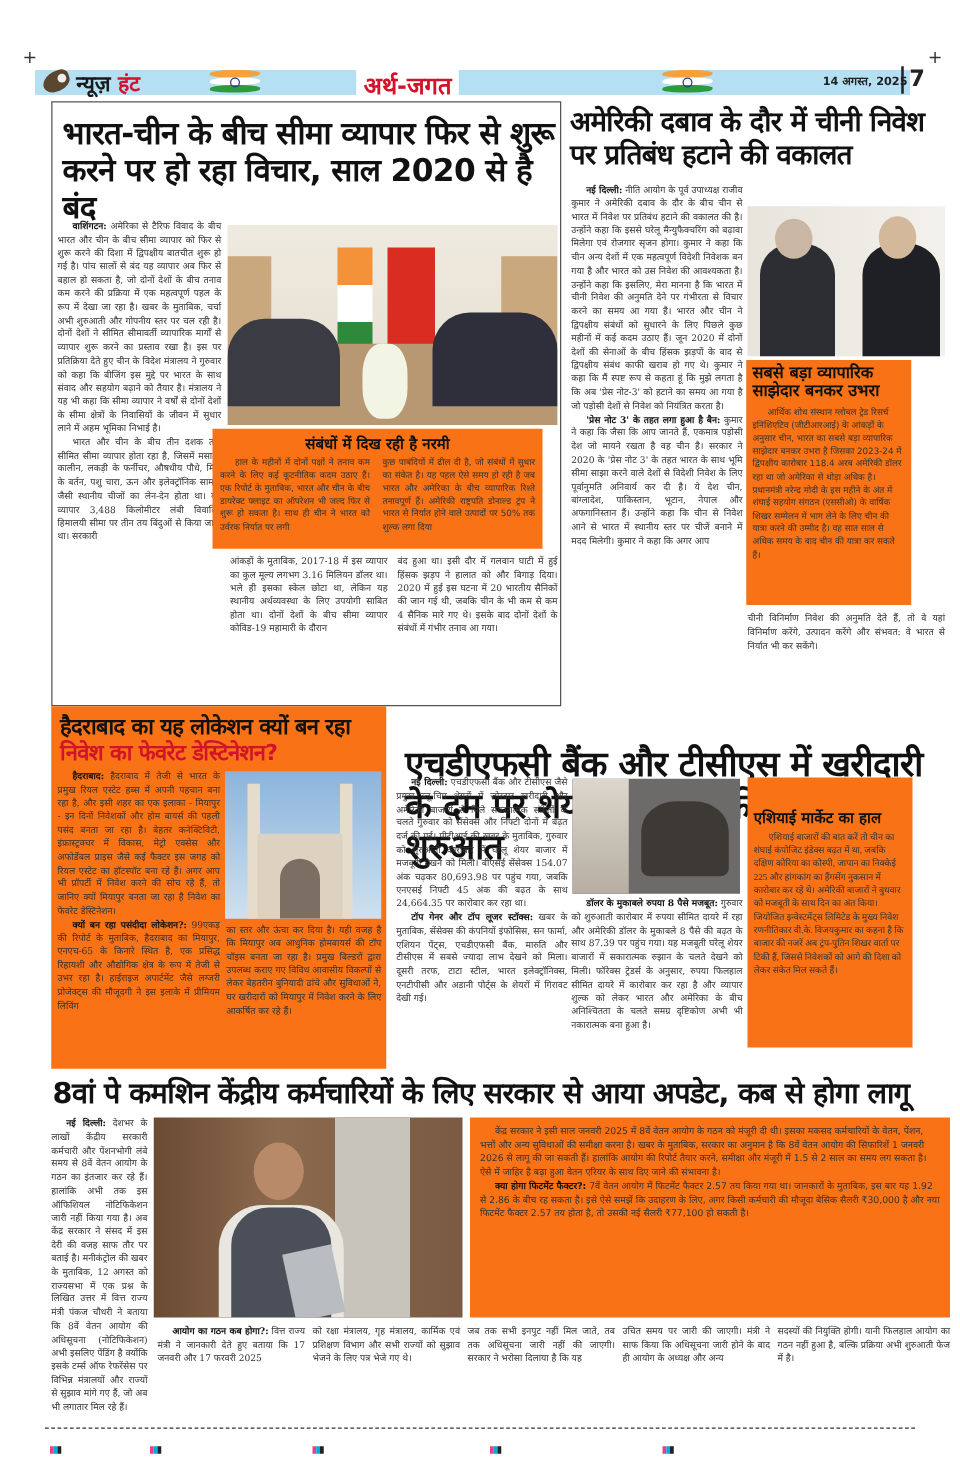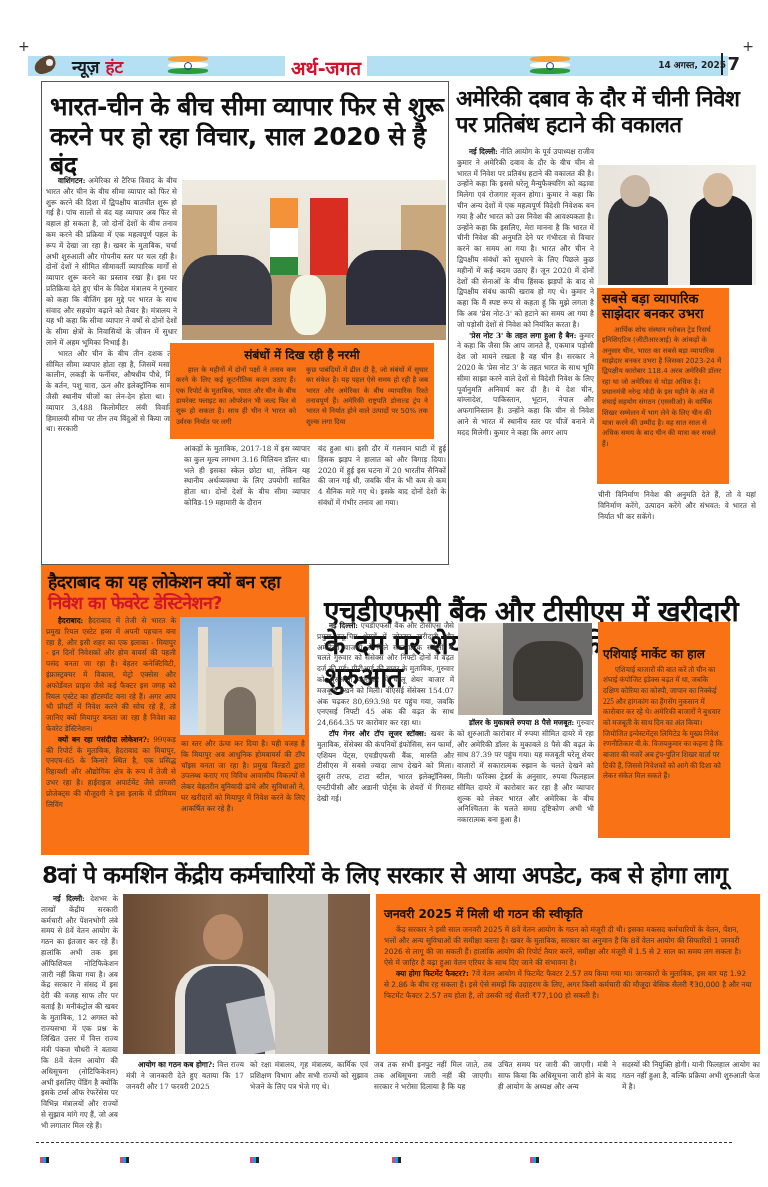--- a/index.html
+++ b/index.html
@@ -5,21 +5,21 @@
   *{box-sizing:border-box;margin:0;padding:0}
   body{width:768px;height:1187px;background:#fff;font-family:"DejaVu Serif",serif;color:#222;position:relative;overflow:hidden}
   .crop{position:absolute;font:14px "DejaVu Sans",sans-serif;color:#333}
   .masthead{position:absolute;left:28px;top:54px;width:700px;height:24px;display:flex;align-items:center}
   .mh-left{width:283px;height:20px;background:#b5e0f4;display:flex;align-items:center;position:relative}
   .mh-right{position:absolute;left:276px;width:424px;height:20px;display:flex;align-items:center}
   .mh-right .bar{position:absolute;left:32px;right:0;top:0;height:20px;background:#b5e0f4}
   .logo-bird{width:28px;height:22px;margin-left:4px;position:relative}
   .logo-bird:before{content:"";position:absolute;left:2px;top:2px;width:22px;height:16px;background:#5b4630;border-radius:60% 30% 50% 40%;transform:rotate(-20deg)}
   .logo-bird:after{content:"";position:absolute;left:14px;top:4px;width:7px;height:7px;background:#eee;border-radius:50%}
-  .logo-text{font:bold 17px "DejaVu Sans",sans-serif;margin-left:12px;color:#1a1a1a}
+  .logo-text{font:bold 17px "DejaVu Sans",sans-serif;margin-left:1px;color:#1a1a1a}
   .logo-text .red{color:#d3122b}
   .flag{position:absolute;width:40px;height:20px}
   .flag i{display:block;height:6px;border-radius:40%;transform:skewX(-20deg)}
   .flag i:nth-child(1){background:#f6a23a}
   .flag i:nth-child(2){background:#fff;position:relative}
   .flag i:nth-child(3){background:#2e9b3a}
   .flag b{position:absolute;left:16px;top:6px;width:8px;height:8px;border:1px solid #233a8c;border-radius:50%}
   .section-title{position:absolute;left:285px;top:55px;font:bold 19px "DejaVu Sans",sans-serif;color:#d3122b;background:#fff;padding:0 6px}
   .dateline{position:absolute;right:42px;top:58px;font:bold 9px "DejaVu Sans",sans-serif;color:#222}
   .pageno{position:absolute;right:28px;top:53px;font:bold 18px "DejaVu Sans",sans-serif;border-left:2px solid #222;padding-left:4px;height:22px;line-height:22px}
@@ -160,21 +160,20 @@
   <p><b>नई दिल्ली:</b> <span>देशभर के लाखों केंद्रीय सरकारी कर्मचारी और पेंशनभोगी लंबे समय से 8वें वेतन आयोग के गठन का इंतजार कर रहे हैं। हालांकि अभी तक इस ऑफिशियल नोटिफिकेशन जारी नहीं किया गया है। अब केंद्र सरकार ने संसद में इस देरी की वजह साफ तौर पर बताई है। मनीकंट्रोल की खबर के मुताबिक, 12 अगस्त को राज्यसभा में एक प्रश्न के लिखित उत्तर में वित्त राज्य मंत्री पंकज चौधरी ने बताया कि 8वें वेतन आयोग की अधिसूचना (नोटिफिकेशन) अभी इसलिए पेंडिंग है क्योंकि इसके टर्म्स ऑफ रेफरेंसेस पर विभिन्न मंत्रालयों और राज्यों से सुझाव मांगे गए हैं, जो अब भी लगातार मिल रहे हैं।</span></p>
 </div>
 <div class="photo" style="left:123px;top:894px;width:247px;height:160px;background:linear-gradient(90deg,#6b4a34,#8b6a4e 40%,#7a5a42)">
   <div style="position:absolute;left:145px;top:0;width:60px;height:160px;background:#c8c4bb"></div>
   <div style="position:absolute;left:80px;top:20px;width:40px;height:46px;background:#b98a6a;border-radius:50%"></div>
   <div style="position:absolute;left:52px;top:70px;width:100px;height:90px;background:#e9e6e0;border-radius:35px 35px 0 0"></div>
   <div style="position:absolute;left:62px;top:72px;width:80px;height:88px;background:#4a4f59;border-radius:30px 30px 0 0"></div>
   <div style="position:absolute;left:108px;top:105px;width:40px;height:55px;background:#b9bcc1;transform:rotate(-12deg)"></div>
 </div>
 <div class="peach" style="position:absolute;left:376px;top:894px;width:384px;height:160px;padding:6px 8px">
-  <div class="side-hl" style="font-size:12px;margin-top:8px">जनवरी 2025 में मिली थी गठन की स्वीकृति</div>
   <div class="col" style="position:static;font-family:'DejaVu Sans',sans-serif;font-size:7.4px;text-align:left">
     <p>केंद्र सरकार ने इसी साल जनवरी 2025 में 8वें वेतन आयोग के गठन को मंजूरी दी थी। इसका मकसद कर्मचारियों के वेतन, पेंशन, भत्तों और अन्य सुविधाओं की समीक्षा करना है। खबर के मुताबिक, सरकार का अनुमान है कि 8वें वेतन आयोग की सिफारिशें 1 जनवरी 2026 से लागू की जा सकती हैं। हालांकि आयोग की रिपोर्ट तैयार करने, समीक्षा और मंजूरी में 1.5 से 2 साल का समय लग सकता है। ऐसे में जाहिर है बढ़ा हुआ वेतन एरियर के साथ दिए जाने की संभावना है।</p>
     <p><b>क्या होगा फिटमेंट फैक्टर?:</b> <span>7वें वेतन आयोग में फिटमेंट फैक्टर 2.57 तय किया गया था। जानकारों के मुताबिक, इस बार यह 1.92 से 2.86 के बीच रह सकता है। इसे ऐसे समझें कि उदाहरण के लिए, अगर किसी कर्मचारी की मौजूदा बेसिक सैलरी ₹30,000 है और नया फिटमेंट फैक्टर 2.57 तय होता है, तो उसकी नई सैलरी ₹77,100 हो सकती है।</span></p>
   </div>
 </div>
 <div class="col" style="left:126px;top:1060px;width:118px">
     <p><b>आयोग का गठन कब होगा?:</b> <span>वित्त राज्य मंत्री ने जानकारी देते हुए बताया कि 17 जनवरी और 17 फरवरी 2025</span></p>
   </div>
 <div class="col" style="left:250px;top:1060px;width:118px">
     <p style="text-indent:0">को रक्षा मंत्रालय, गृह मंत्रालय, कार्मिक एवं प्रशिक्षण विभाग और सभी राज्यों को सुझाव भेजने के लिए पत्र भेजे गए थे।</p>

